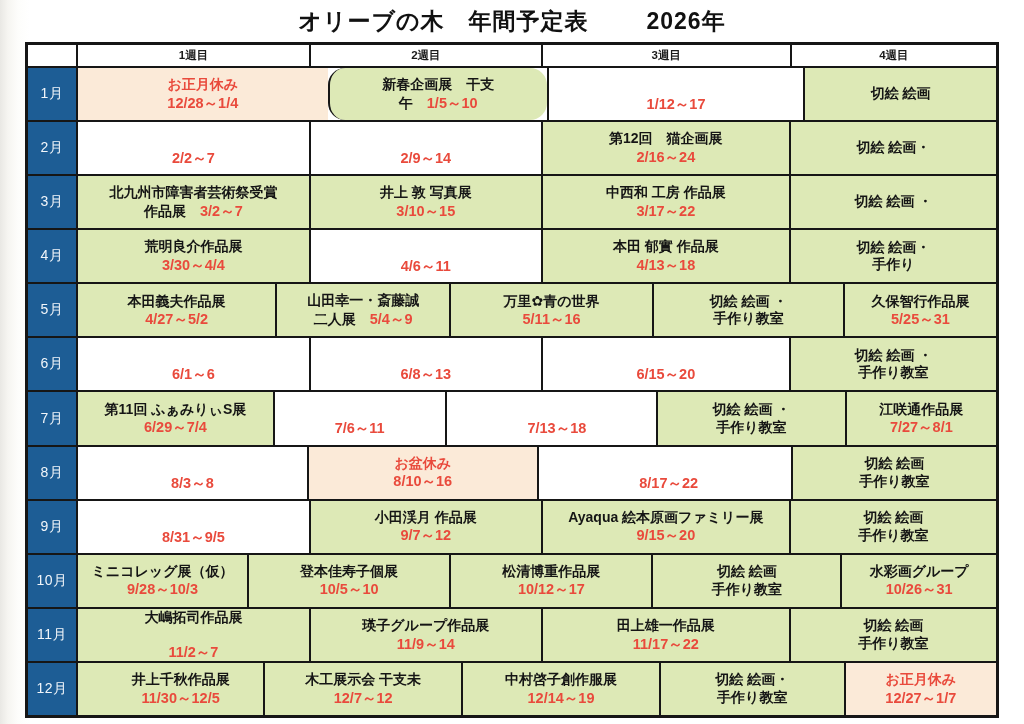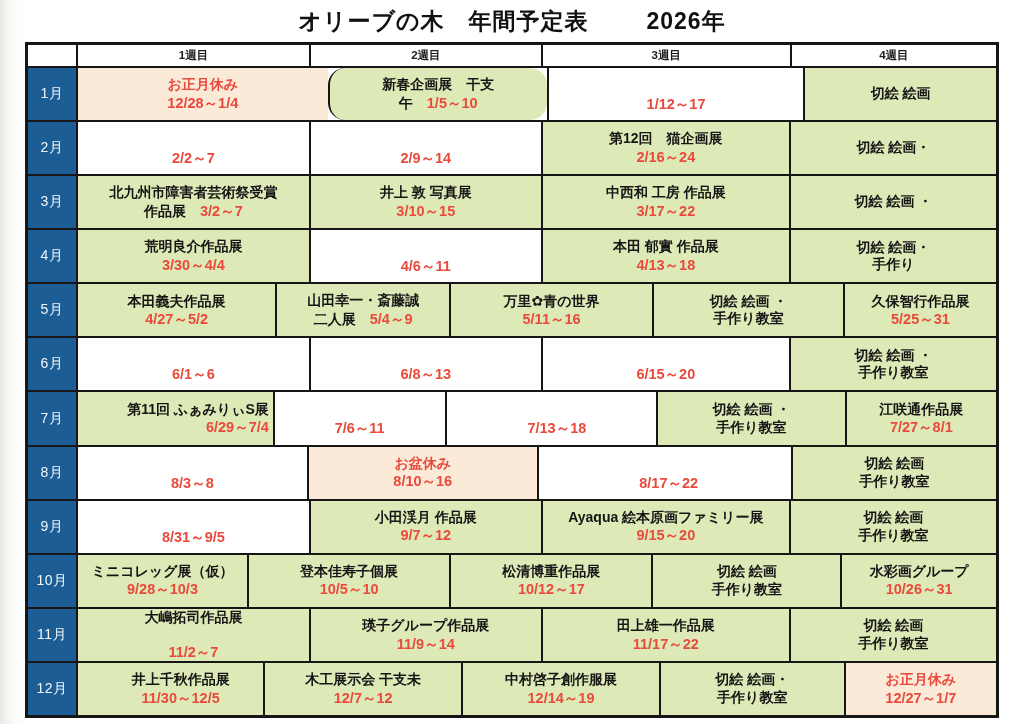--- a/index.html
+++ b/index.html
@@ -176,21 +176,21 @@
       <div class="cell bg-white date-only" style="flex: 27.06 1 0px;">
         <div class="d">6/15～20</div>
       </div>
       <div class="cell bg-green" style="flex: 22.4 1 0px;">
         <div class="t">切絵 絵画 ・</div>
         <div class="t">手作り教室</div>
       </div>
     </div>
     <div class="row">
       <div class="mcell">7月</div>
-      <div class="cell bg-green" style="flex: 21.75 1 0px; align-items: flex-end;">
+      <div class="cell bg-green" style="flex: 21.75 1 0px;">
         <div class="t">第11回 ふぁみりぃS展</div>
         <div class="d">6/29～7/4</div>
       </div>
       <div class="cell bg-white date-only" style="flex: 18.83 1 0px;">
         <div class="d">7/6～11</div>
       </div>
       <div class="cell bg-white date-only" style="flex: 22.19 1 0px; padding-left: 15px;">
         <div class="d">7/13～18</div>
       </div>
       <div class="cell bg-green" style="flex: 20.78 1 0px;">

